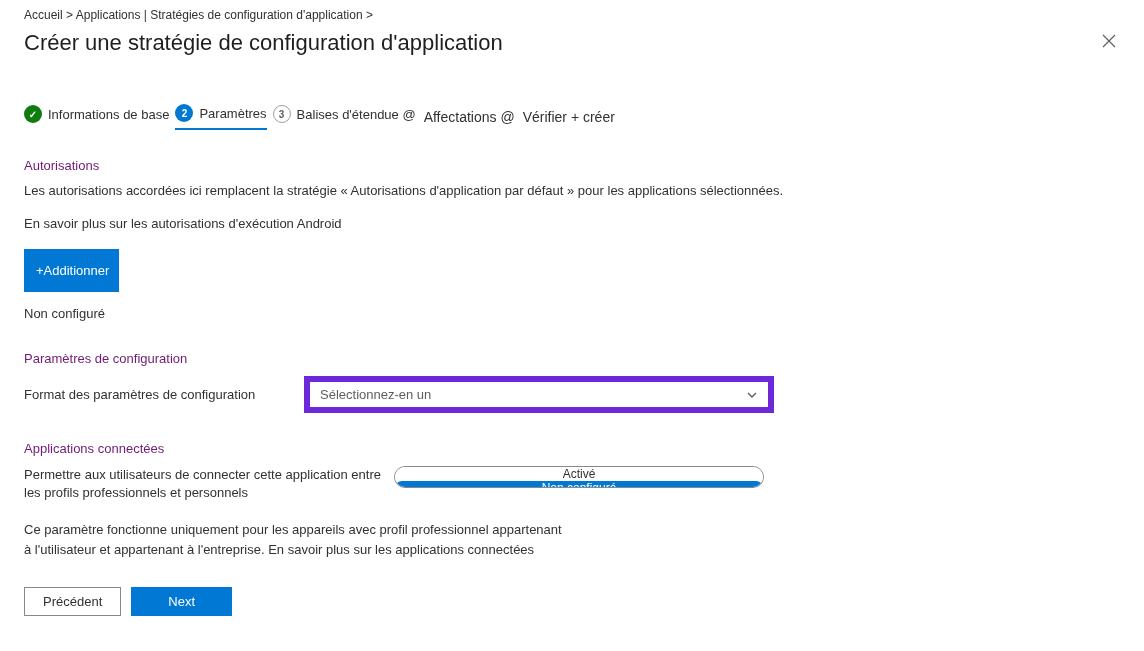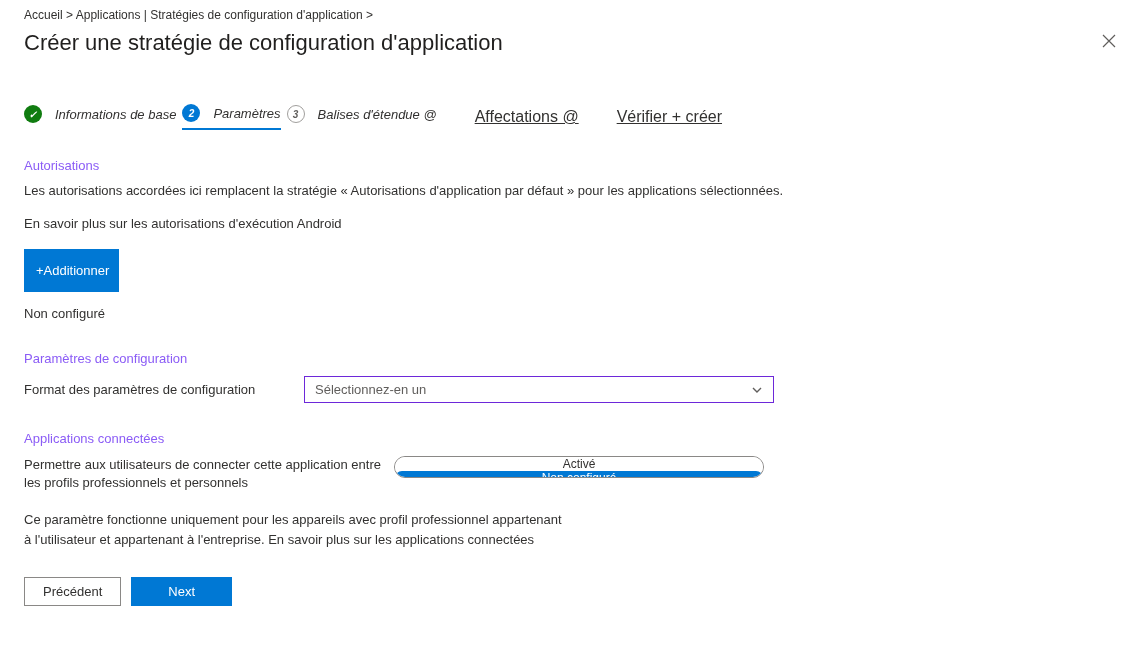--- a/index.html
+++ b/index.html
@@ -38,23 +38,22 @@
     .steps {
       display: flex;
       align-items: center;
       gap: 6px;
       margin-bottom: 28px;
       font-size: 13px;
     }
     .step {
       display: flex;
       align-items: center;
-      gap: 13px;
+      gap: 6px;
       padding-bottom: 6px;
-      font-style: italic;
     }
     .step-current {
       border-bottom: 2px solid #0078d4;
     }
     .step-circle {
       width: 18px;
       height: 18px;
       border-radius: 50%;
       display: inline-flex;
       align-items: center;
@@ -72,25 +71,25 @@
     .circle-current {
       background: #0078d4;
       color: white;
     }
     .circle-pending {
       border: 1px solid #a19f9d;
       color: #605e5c;
       background: #fff;
     }
     .step-label { white-space: nowrap; }
-    .step-extra { margin-left: 32px; font-size: 16px; color: #323130; text-decoration: underline; }
+    .step-extra { margin-left: 2px; font-size: 14px; color: #323130; }
 
     .section-hdr {
       font-size: 13px;
-      color: #8b5cf6;
+      color: #701a75;
       margin-bottom: 10px;
     }
     .section-text {
       font-size: 13px;
       color: #323130;
       margin-bottom: 18px;
     }
     .link {
       color: #323130;
     }
@@ -122,21 +121,21 @@
     .form-label {
       width: 280px;
       font-size: 13px;
       color: #323130;
     }
     .select {
       flex: 0 0 470px;
       display: flex;
       align-items: center;
       justify-content: space-between;
-      border: 1px solid #6d28d9;
+      border: 6px solid #6d28d9;
       padding: 5px 10px;
       font-size: 13px;
       color: #605e5c;
       background: #fff;
       cursor: pointer;
     }
     .chevron-down {
       width: 12px; height: 12px;
       display: inline-block;
     }

